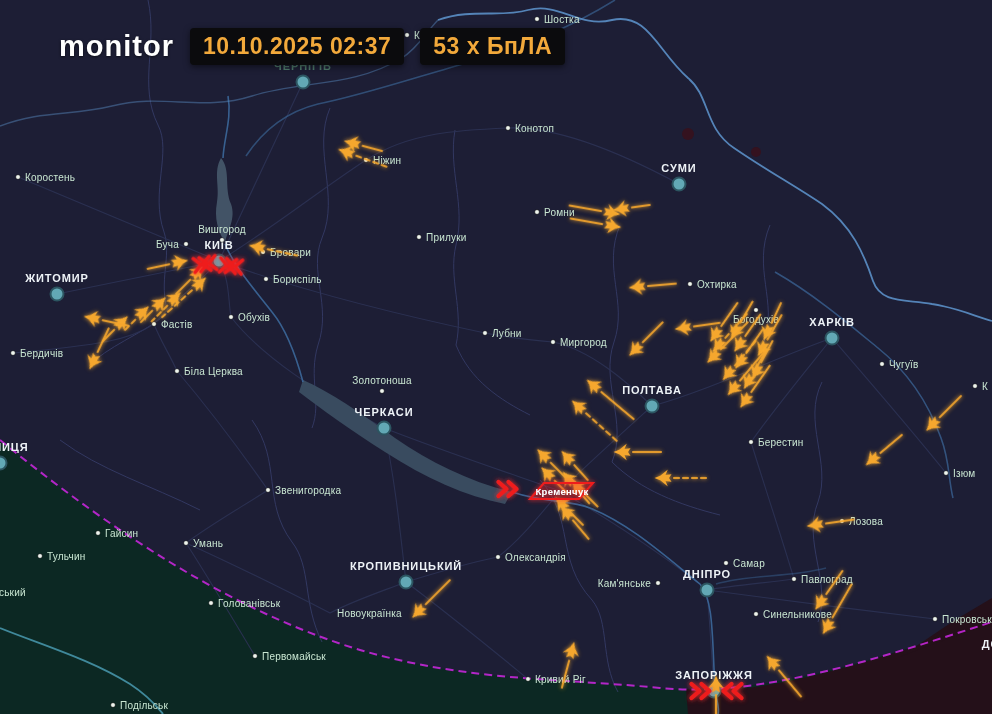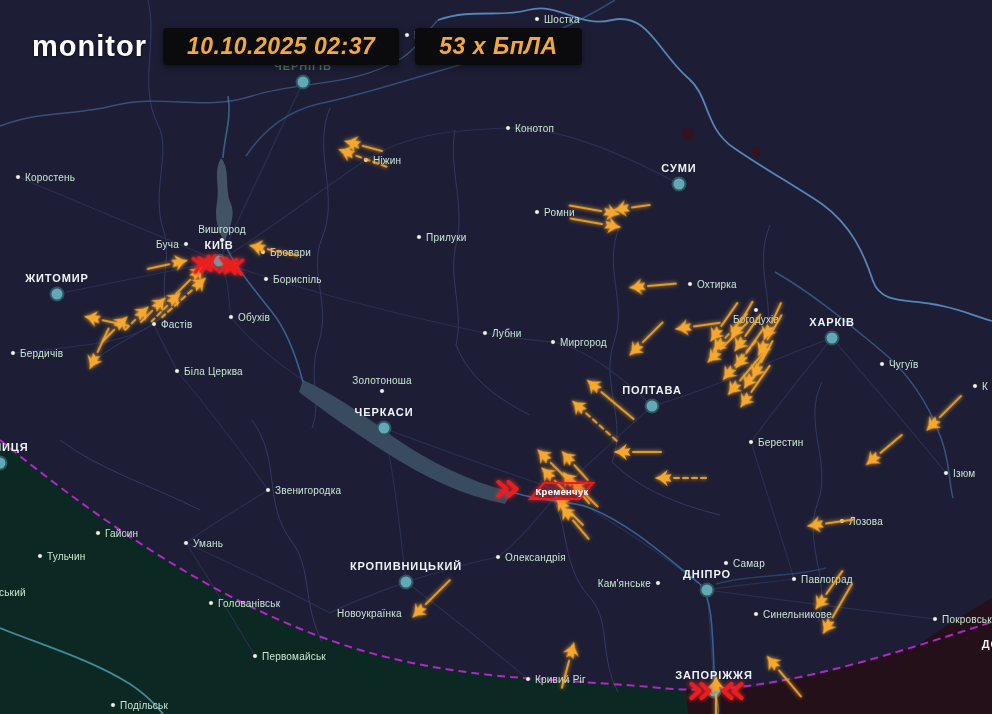--- a/index.html
+++ b/index.html
@@ -1,20 +1,20 @@
 <!DOCTYPE html>
 <html><head>
 <meta charset="utf-8">
 <style>
   html,body{margin:0;padding:0;background:#101124;}
   .stage{position:relative;width:992px;height:714px;overflow:hidden;background:#1d1e35;font-family:"Liberation Sans",sans-serif;}
   svg{position:absolute;left:0;top:0;}
-  .header{position:absolute;left:32px;top:28px;display:flex;align-items:center;gap:16px;z-index:10;}
+  .header{position:absolute;left:59px;top:28px;display:flex;align-items:center;gap:16px;z-index:10;}
   .brand{color:#ffffff;font-size:29px;font-weight:700;letter-spacing:1px;text-shadow:0 1px 3px rgba(0,0,0,.6);}
-  .badge{background:#0b0b0d;border-radius:4px;padding:5px 24px;color:#f2a93b;font-size:23px;font-weight:700;letter-spacing:.5px;box-shadow:0 2px 6px rgba(0,0,0,.5);font-style:italic;}
+  .badge{background:#0b0b0d;border-radius:4px;padding:5px 13px;color:#f2a93b;font-size:23px;font-weight:700;letter-spacing:.5px;box-shadow:0 2px 6px rgba(0,0,0,.5);}
   .lbl-town{font-size:10px;fill:#c9e6d2;letter-spacing:.2px;}
   .lbl-major{font-size:11px;font-weight:bold;fill:#eef3f7;letter-spacing:.9px;}
   .lbl-major.muted{fill:#4f7a6c;}
   .lbl-target{font-size:9.5px;font-weight:bold;fill:#ffffff;letter-spacing:.3px;}
 </style>
 </head>
 <body>
 
 <div class="stage">
 

